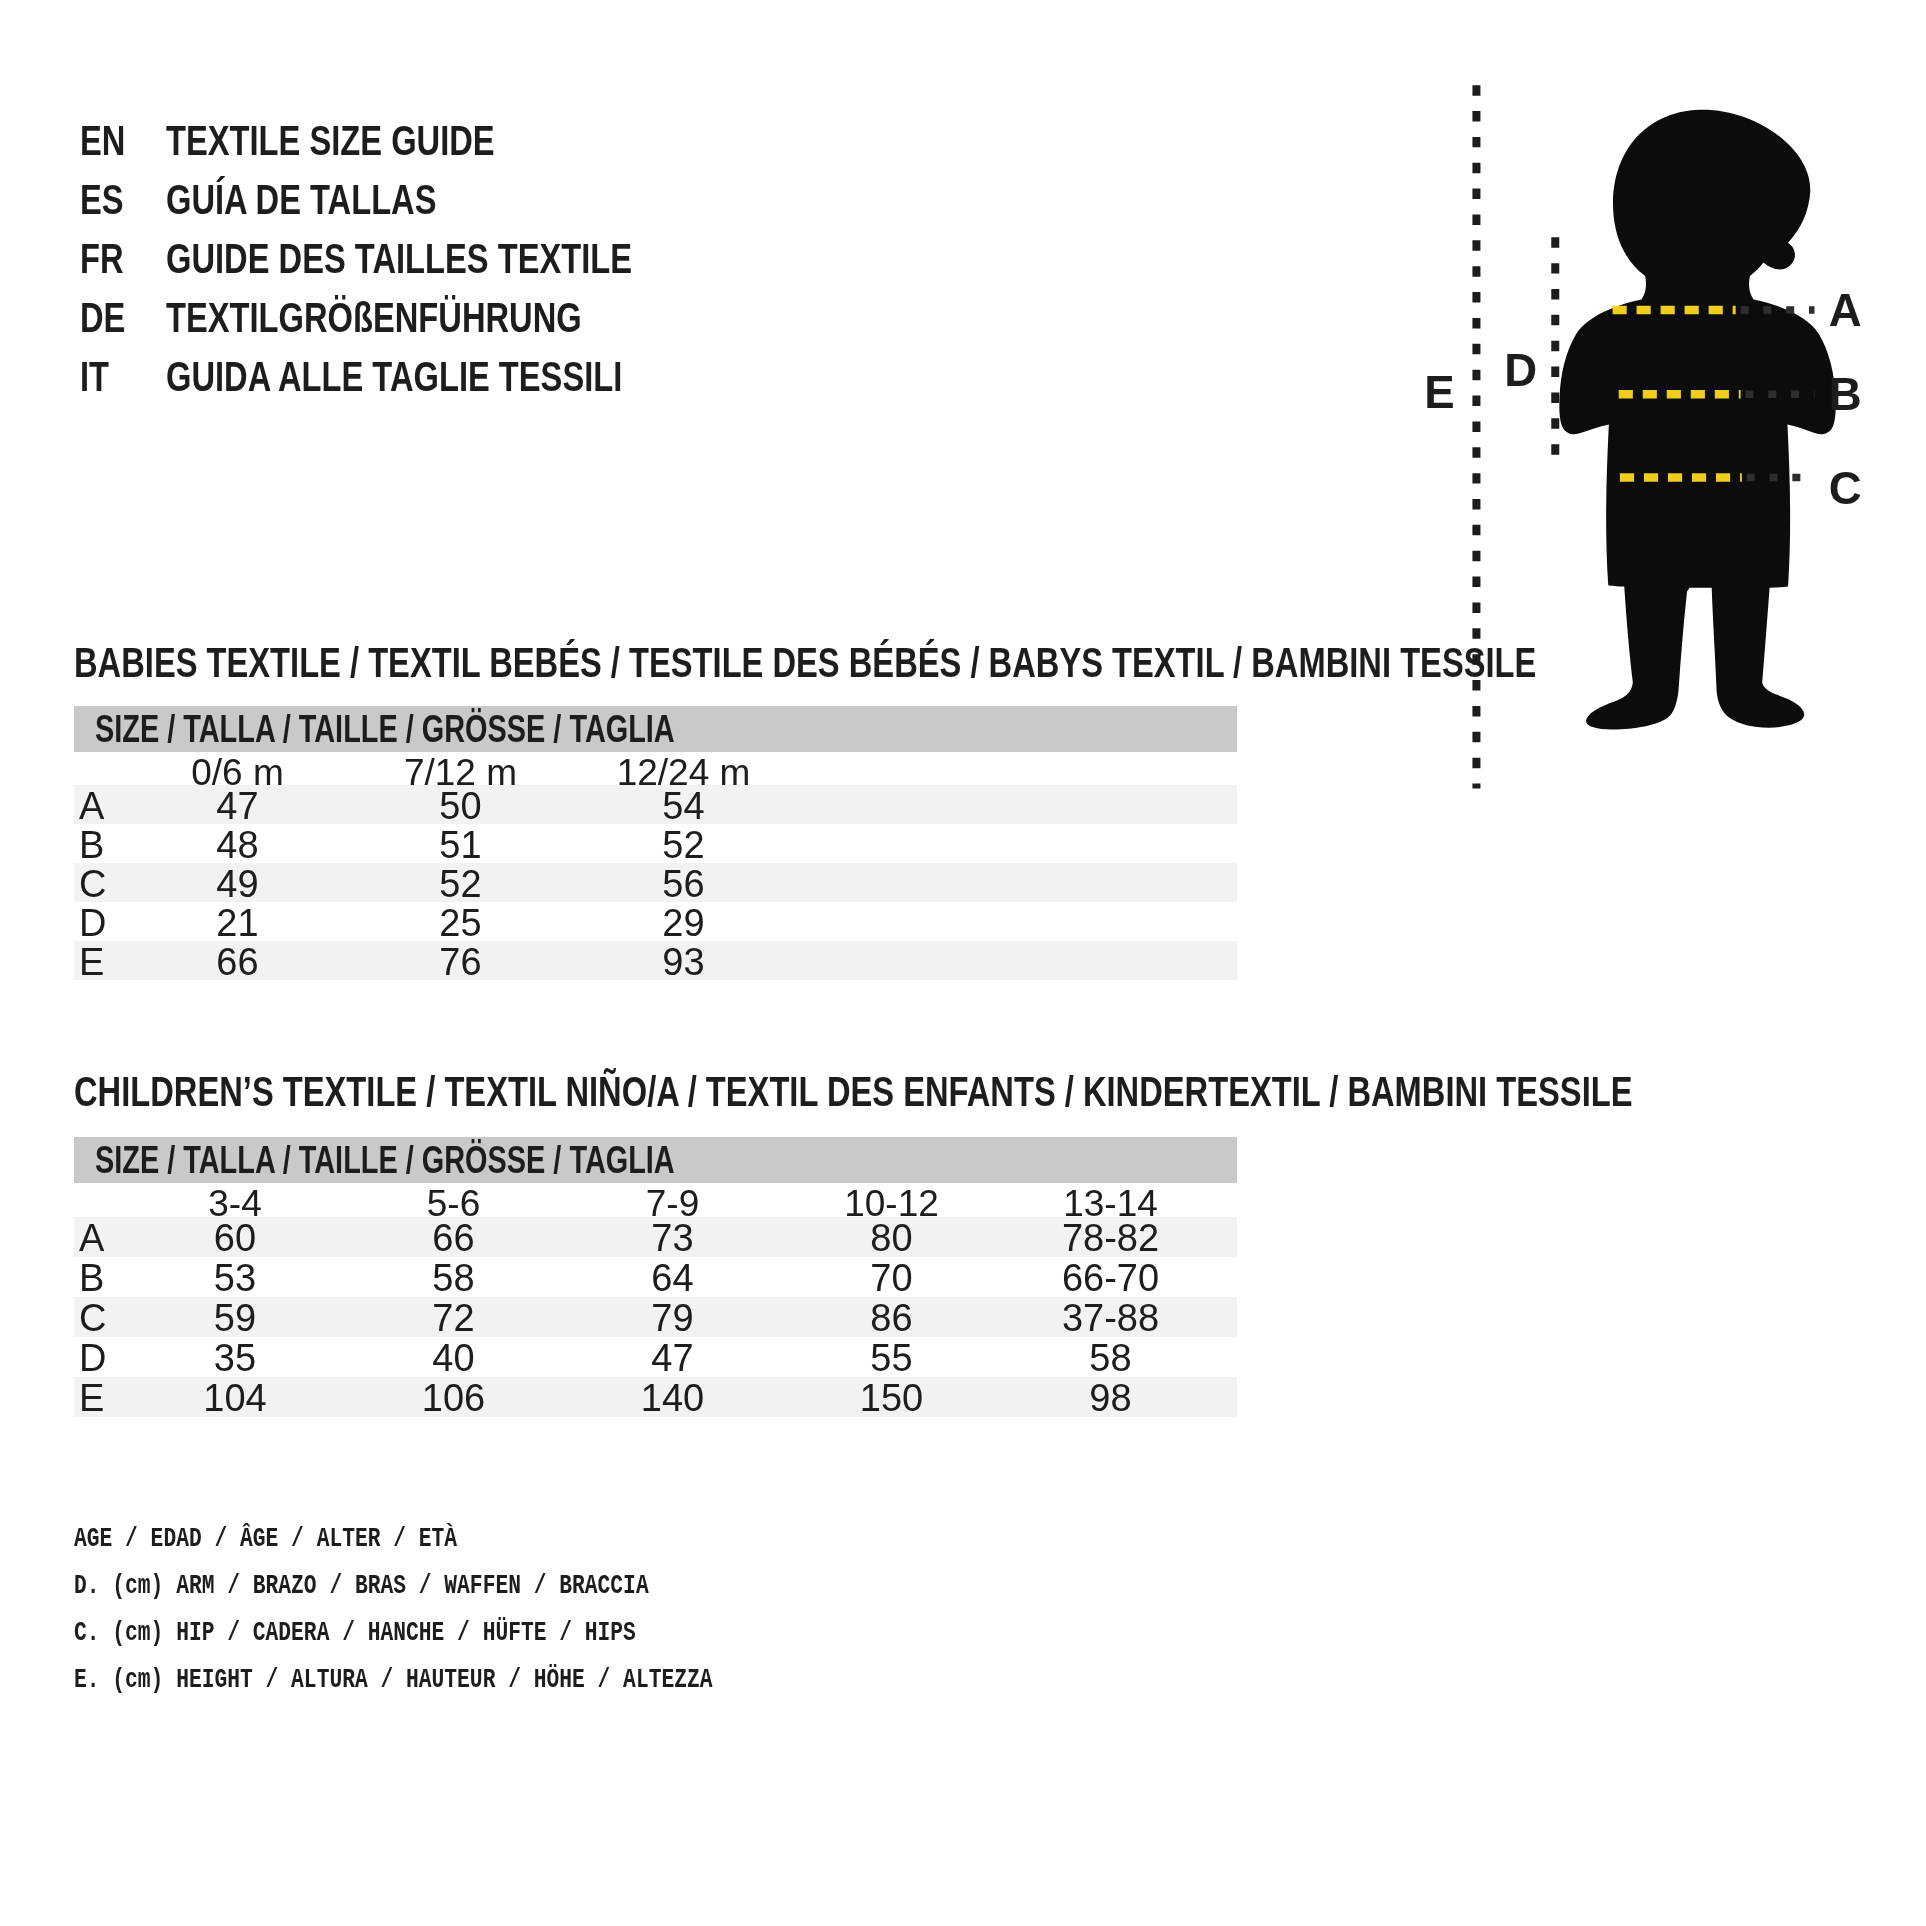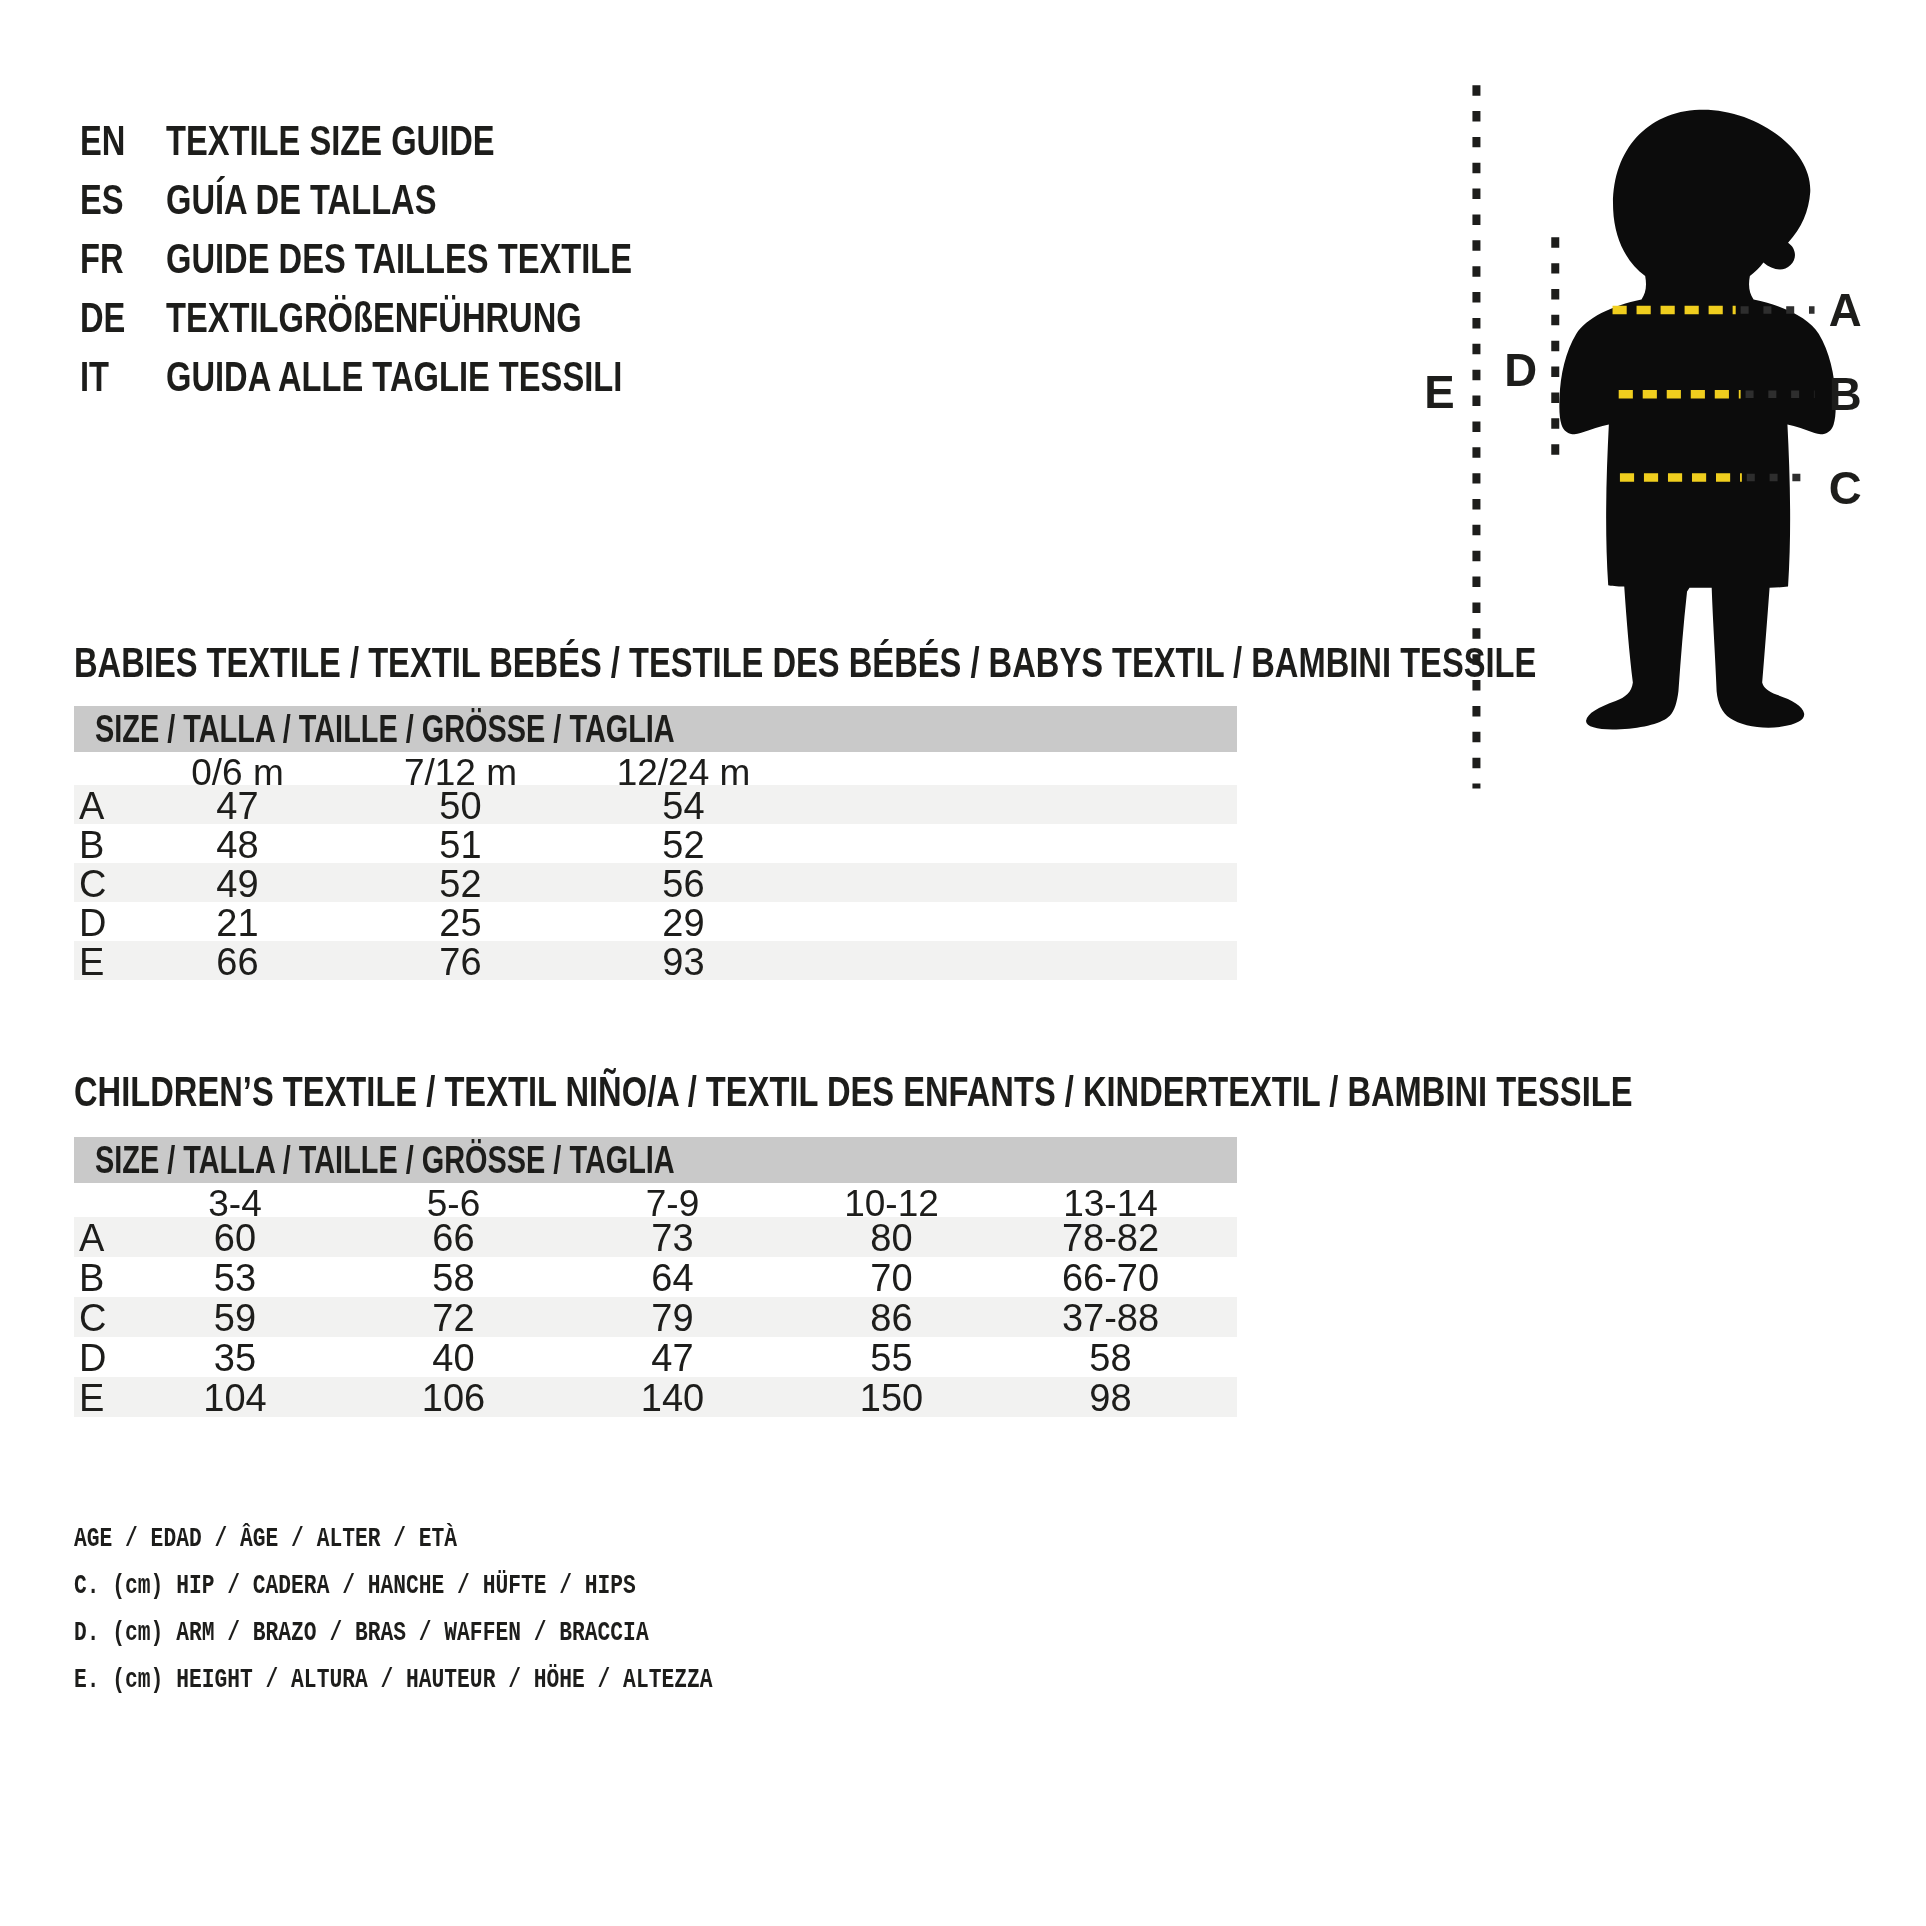--- a/index.html
+++ b/index.html
@@ -248,19 +248,19 @@
       <div class="cell">106</div>
       <div class="cell">140</div>
       <div class="cell">150</div>
       <div class="cell">98</div>
       <div></div>
     </div>
   </div>
 
   <div class="legend">
     <div class="legend-line"><span class="cond">AGE / EDAD / ÂGE / ALTER / ETÀ</span></div>
+    <div class="legend-line"><span class="cond">D. (cm) ARM / BRAZO / BRAS / WAFFEN / BRACCIA</span></div>
     <div class="legend-line"><span class="cond">C. (cm) HIP / CADERA / HANCHE / HÜFTE / HIPS</span></div>
-    <div class="legend-line"><span class="cond">D. (cm) ARM / BRAZO / BRAS / WAFFEN / BRACCIA</span></div>
     <div class="legend-line"><span class="cond">E. (cm) HEIGHT / ALTURA / HAUTEUR / HÖHE / ALTEZZA</span></div>
   </div>
 
 </div>
 
 
 </body></html>

